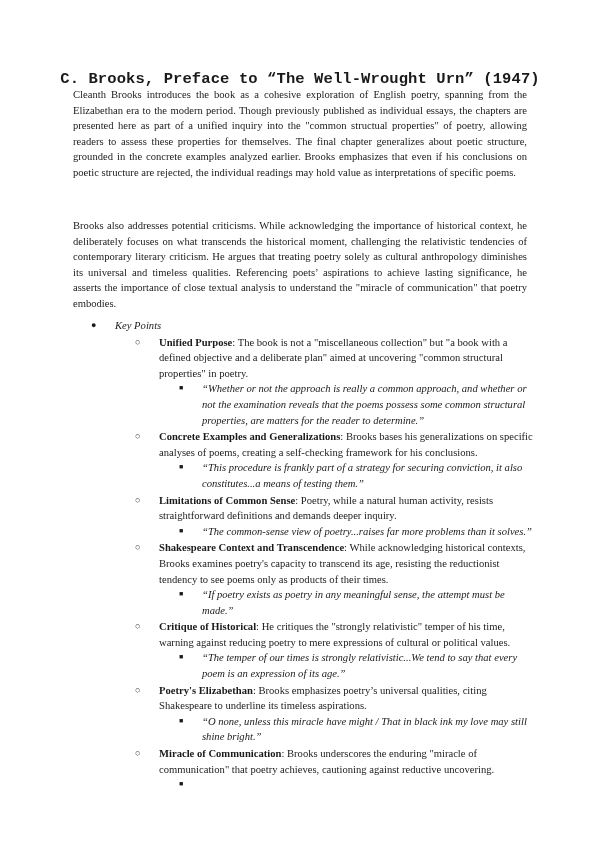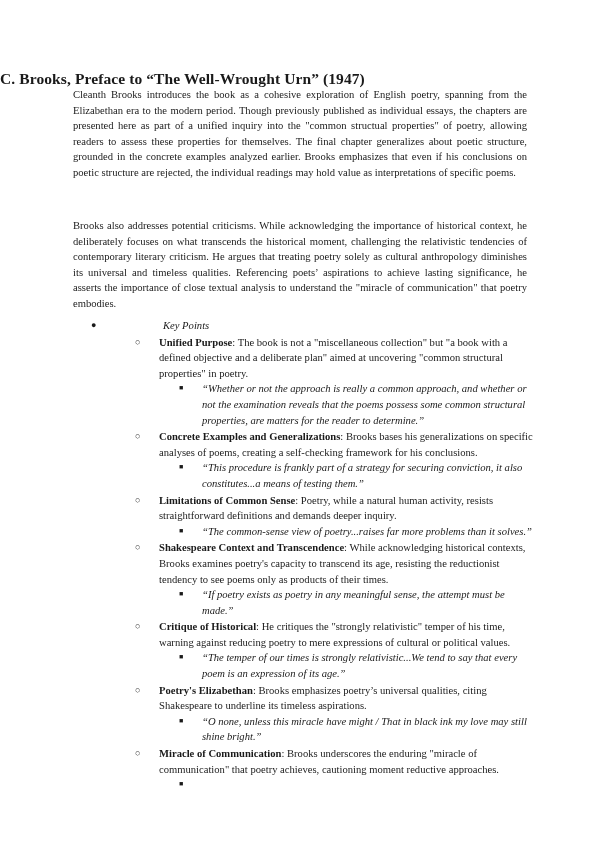--- a/index.html
+++ b/index.html
@@ -4,35 +4,35 @@
   <style>
     html, body { margin: 0; padding: 0; background: #ffffff; }
     body {
       width: 600px; height: 848px; overflow: hidden;
       font-family: "Liberation Serif", "DejaVu Serif", serif;
       color: #1a1a1a;
     }
     .page { position: relative; width: 600px; height: 848px; }
     .title {
       position: absolute; left: 0; top: 70px; width: 600px;
-      font-weight: bold; font-size: 15.5px; letter-spacing: 0.1px;
+      text-align: center; font-weight: bold; font-size: 15.5px; letter-spacing: 0.1px; font-family: Liberation Mono, monospace;
     }
     .para {
       position: absolute; left: 73px; width: 454px;
       font-size: 10.6px; line-height: 15.6px; text-align: justify;
     }
     .p1 { top: 87px; }
     .p2 { top: 218px; }
     .list {
       position: absolute; left: 73px; top: 318px; width: 460px;
       font-size: 10.6px; line-height: 15.6px;
     }
     .l1 { position: relative; padding-left: 42px; }
     .l1 .mk { position: absolute; left: 18px; top: 0; font-size: 9px; }
-    .l1 .lbl { font-style: italic; margin-left: 48px; }
+    .l1 .lbl { font-style: italic; }
     .l2 { position: relative; padding-left: 86px; margin-top: 1px; }
     .l2 .mk { position: absolute; left: 62px; top: 0; font-size: 9px; color: #333; }
     .l2 .head { font-weight: bold; }
     .l3 { position: relative; padding-left: 129px; font-style: italic; }
     .l3 .mk { position: absolute; left: 106px; top: 0; font-size: 7px; font-style: normal; }
   </style>
 </head>
 <body>
 
 <div class="page">
@@ -96,19 +96,19 @@
       <span class="mk">○</span>
       <span class="head">Poetry's Elizabethan</span><span>: Brooks emphasizes poetry’s universal qualities, citing Shakespeare to underline its timeless aspirations.</span>
     </div>
     <div class="l3">
       <span class="mk">■</span>
       <span>“O none, unless this miracle have might / That in black ink my love may still shine bright.”</span>
     </div>
 
     <div class="l2">
       <span class="mk">○</span>
-      <span class="head">Miracle of Communication</span><span>: Brooks underscores the enduring "miracle of communication" that poetry achieves, cautioning moment reductive approaches.</span>
+      <span class="head">Miracle of Communication</span><span>: Brooks underscores the enduring "miracle of communication" that poetry achieves, cautioning against reductive uncovering.</span>
     </div>
     <div class="l3">
       <span class="mk">■</span>
     </div>
   </div>
 </div>
 
 </body></html>

